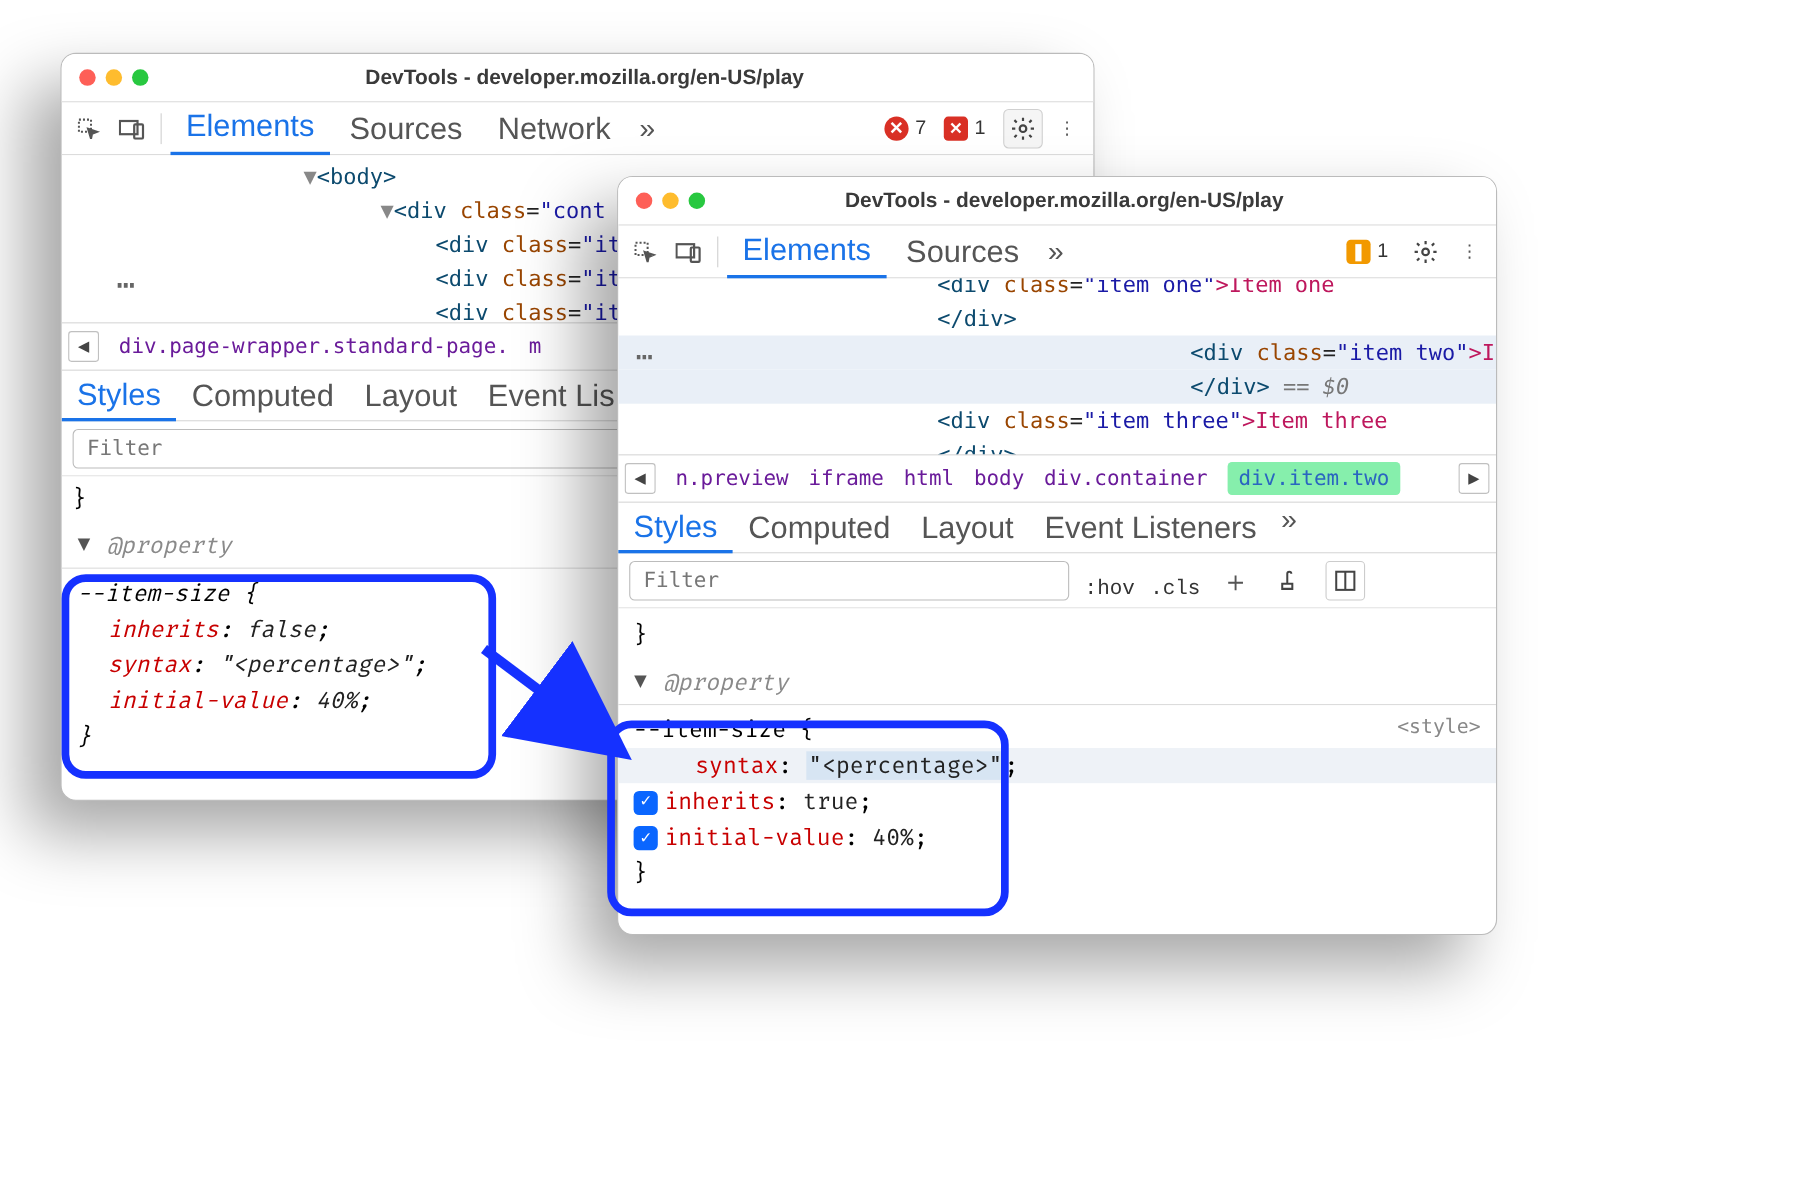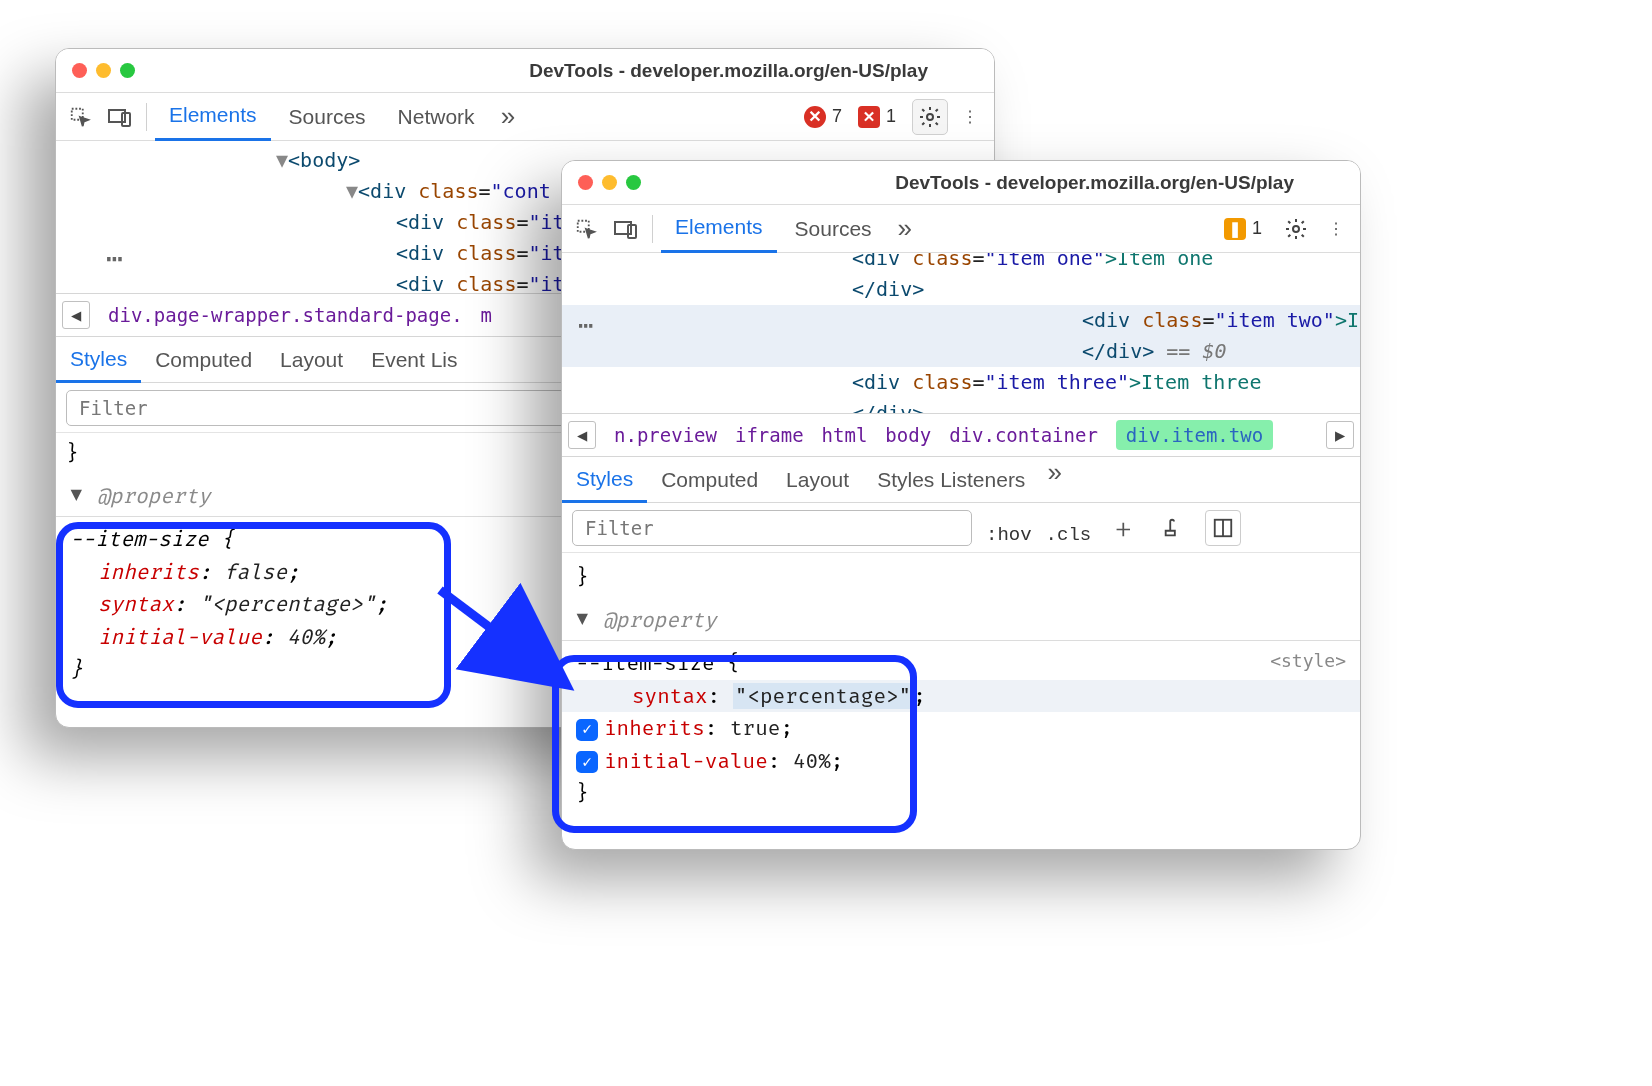--- a/index.html
+++ b/index.html
@@ -5,41 +5,41 @@
   html,body{margin:0;padding:0;font-family:"Helvetica Neue",Arial,sans-serif;background:#fff}
   *{box-sizing:border-box}
   .stage{position:relative;width:1652px;height:1086px}
   .window{position:absolute;background:#fff;border-radius:14px;box-shadow:-30px 30px 60px rgba(0,0,0,.35);overflow:hidden;border:1px solid #bbb}
   .w1{left:55px;top:48px;width:940px;height:680px}
   .w2{left:561px;top:160px;width:800px;height:690px}
   .titlebar{display:flex;align-items:center;height:44px;padding:0 16px;background:#fff;border-bottom:1px solid #dcdcdc}
   .dots{display:flex;gap:9px}
   .dot{width:15px;height:15px;border-radius:50%}
   .dot.r{background:#fe5f57}.dot.y{background:#febc2e}.dot.g{background:#28c840}
-  .title{flex:1;text-align:right;font-weight:600;font-size:19px;color:#3a3a3a}
+  .title{flex:1;text-align:center;font-weight:600;font-size:19px;color:#3a3a3a}
   .toolbar{display:flex;align-items:center;height:48px;border-bottom:1px solid #dcdcdc;padding:0 6px;gap:4px}
   .tool{width:36px;height:36px;display:flex;align-items:center;justify-content:center;color:#555}
   .tool.right{margin-left:6px}
   .tool.boxed{border:1px solid #d0d0d0;border-radius:5px;background:#f5f5f5}
   .tool.boxed2{border:1px solid #ccc;border-radius:4px}
   .sep{width:1px;height:28px;background:#d0d0d0;margin:0 4px}
-  .tab{padding:4px 14px;height:48px;display:flex;align-items:center;font-size:21px;color:#555}
+  .tab{padding:4px 14px;height:48px;display:flex;align-items:center;font-size:28px;color:#555}
   .tab.active{color:#1a73e8;border-bottom:3px solid #1a73e8;font-weight:500}
   .more{font-size:26px;color:#555;padding:0 8px}
   .spacer{flex:1}
   .errchip{display:flex;align-items:center;gap:6px;font-size:18px;color:#333;padding:0 6px}
   .round{width:22px;height:22px;border-radius:50%;display:inline-flex;align-items:center;justify-content:center;font-size:16px;font-weight:700;color:#fff}
   .round.red{background:#d93025}
   .sq{width:22px;height:22px;border-radius:4px;display:inline-flex;align-items:center;justify-content:center;font-size:15px;font-weight:700;color:#fff}
   .sq.red{background:#d93025}
   .sq.org{background:#f29900}
   .dom{font-family:Menlo,Consolas,monospace;font-size:20px;line-height:1.55;padding:4px 0 6px 0;color:#000;position:relative;overflow:hidden}
   .dom .row{white-space:pre}
   .dom .t{color:#0c4a6e}.dom .a{color:#994500}.dom .v{color:#1a1aa6}.dom .p{color:#222}
-  .dom .tx{color:#0f766e}
+  .dom .tx{color:#be185d}
   .dom .lt{color:#888}
   .dom .eq{color:#777;font-style:italic}
   .elide{position:absolute;left:50px;top:96px;font-size:28px;color:#666;letter-spacing:-2px}
   .elide2{position:absolute;left:16px;top:52px;font-size:26px;color:#666;letter-spacing:-2px}
   .crumbs{display:flex;align-items:center;height:44px;border-top:1px solid #d6d6d6;border-bottom:1px solid #d6d6d6;font-family:Menlo,monospace;font-size:19px;color:#6a1b9a;padding:0 6px;gap:18px;overflow:hidden}
   .crumb{white-space:nowrap}
   .crumb.hot{background:#86efac;color:#2a65c0;padding:4px 10px;border-radius:4px}
   .crumbbtn{width:28px;height:28px;border:1px solid #c0c0c0;border-radius:3px;display:flex;align-items:center;justify-content:center;font-size:17px;color:#444;background:#fff}
   .subtabs{display:flex;align-items:flex-start;height:46px;border-bottom:1px solid #d8d8d8;font-size:21px;color:#555}
   .subtabs .tab{height:46px}
@@ -211,21 +211,21 @@
       <span class="crumb">div.container</span>
       <span class="crumb hot">div.item.two</span>
       <div class="spacer"></div>
       <div class="crumbbtn">▶</div>
     </div>
 
     <div class="subtabs">
       <div class="tab active">Styles</div>
       <div class="tab">Computed</div>
       <div class="tab">Layout</div>
-      <div class="tab">Styles Listeners</div>
+      <div class="tab">Event Listeners</div>
       <div class="more">»</div>
     </div>
 
     <div class="filterbar">
       <div class="filter" style="width:400px">Filter</div>
       <span class="tok">:hov</span>
       <span class="tok">.cls</span>
       <div class="tool" style="font-size:26px;font-weight:300">＋</div>
       <div class="tool">
         <svg width="22" height="22" viewBox="0 0 24 24" fill="none" stroke="#444" stroke-width="2">

